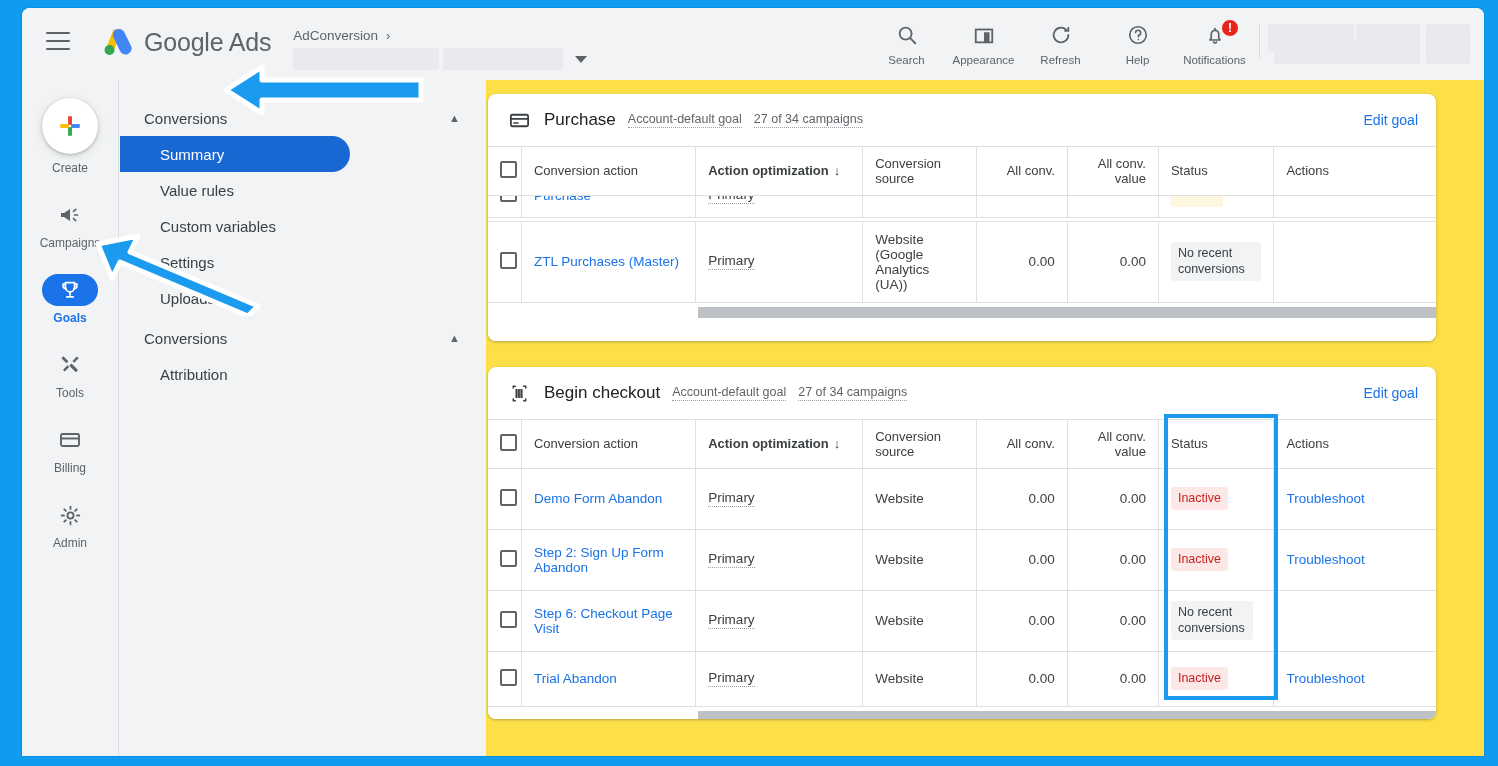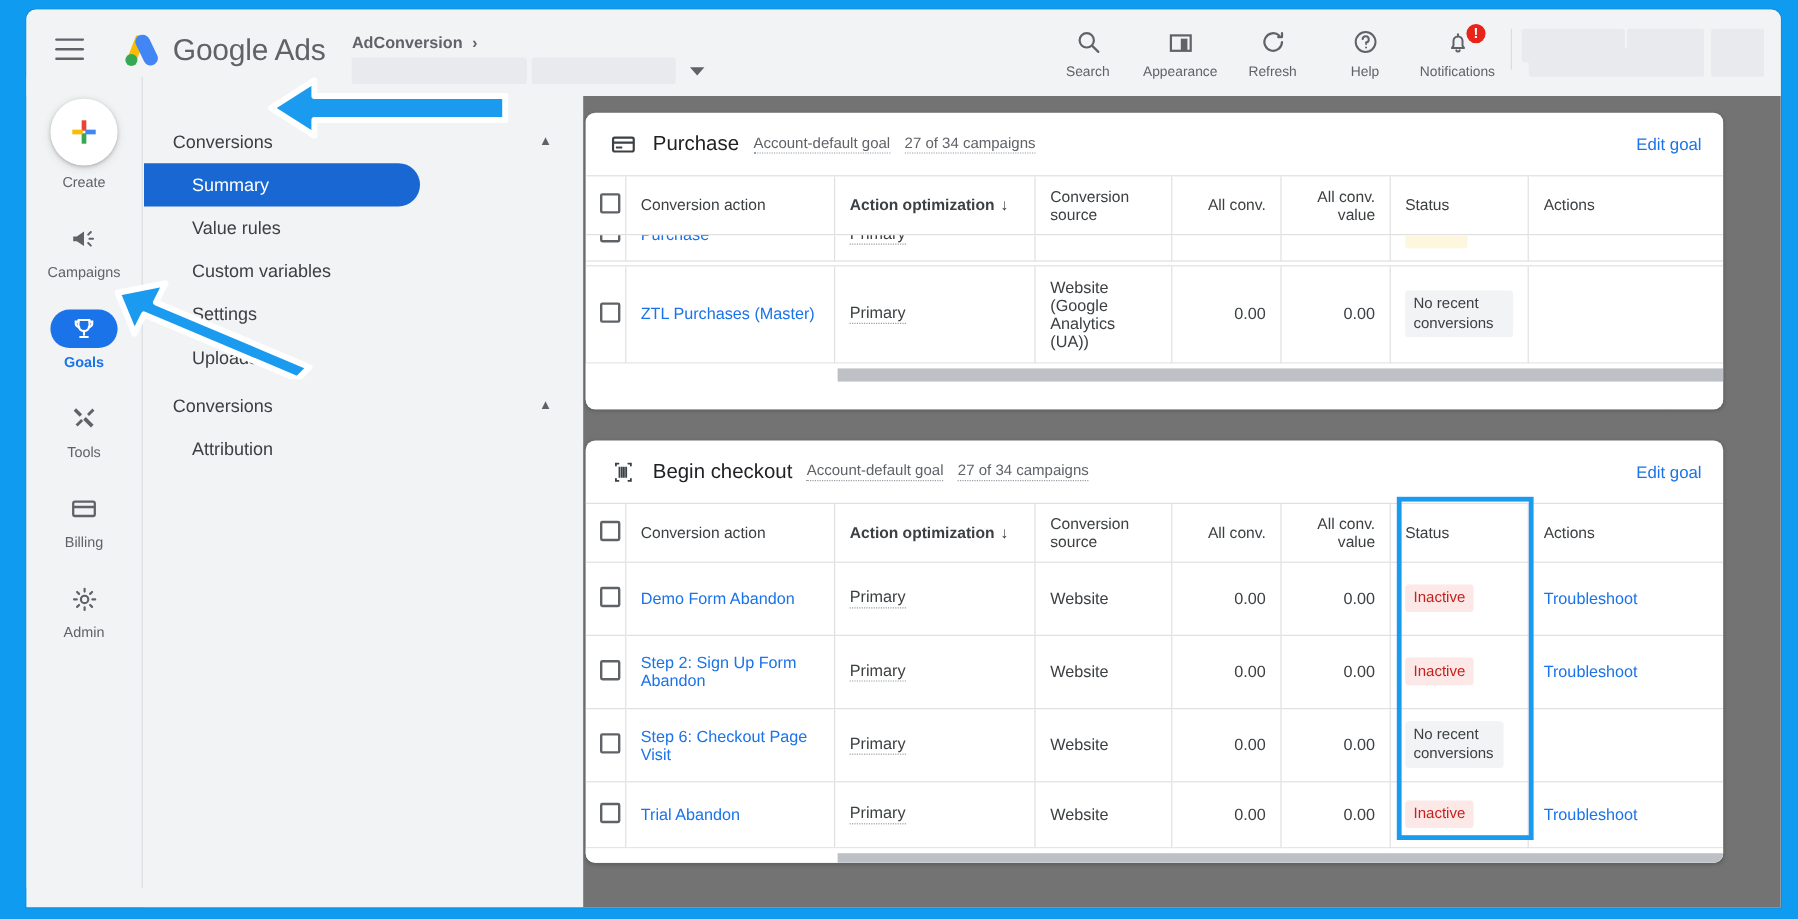--- a/index.html
+++ b/index.html
@@ -39,21 +39,21 @@
   }
   .hamburger i { display:block; height: 2px; background: #5f6368; border-radius: 1px; }
 
   .logo-block { display: flex; align-items: center; margin: 18px 0 0 30px; }
   .gads-logo { width: 34px; height: 32px; position: relative; }
   .brand-text {
     font-size: 25px; color: #5f6368; margin-left: 10px;
     letter-spacing: -0.2px; white-space: nowrap;
     font-family: "Liberation Sans", sans-serif;
   }
-  .acct-block { margin: 20px 0 0 22px; font-weight: bold; }
+  .acct-block { margin: 20px 0 0 22px; }
   .acct-row { display: flex; align-items: center; }
   .acct-name { font-size: 13.5px; color: #5f6368; }
   .acct-chev { margin-left: 8px; color: #5f6368; font-size: 13px; }
   .acct-bars { display: flex; align-items: center; margin-top: 5px; }
   .bar-ph { height: 22px; background: #e8eaed; border-radius: 2px; }
   .bar-ph.a { width: 146px; }
   .bar-ph.b { width: 120px; margin-left: 4px; }
   .caret-dn {
     width: 0; height: 0; margin-left: 12px;
     border-left: 6px solid transparent; border-right: 6px solid transparent;
@@ -75,21 +75,21 @@
     width: 18px; height: 18px; border-radius: 50%;
     background: #e8241a; color: #fff; font-size: 12px; font-weight: bold;
     display:flex; align-items:center; justify-content:center;
     border: 1.5px solid #f1f3f4;
   }
   .tb-divider { width:1px; height:34px; background:#dadce0; margin: 2px 8px 0 6px; }
   .redact { background:#e8eaed; border-radius:2px; }
 
   
   .rail {
-    position: absolute; left: 0; top: 56px;
+    position: absolute; left: 0; top: 72px;
     width: 97px; height: 676px;
     background: #f1f3f4;
     border-right: 1px solid #dadce0;
     padding-top: 18px;
   }
   .create-btn {
     width: 56px; height: 56px; margin: 0 auto;
     border-radius: 50%; background: #fff;
     box-shadow: 0 1px 3px rgba(60,64,67,0.3), 0 2px 8px rgba(60,64,67,0.15);
     display:flex; align-items:center; justify-content:center; cursor:pointer;
@@ -124,21 +124,21 @@
   }
   .nav-item.selected {
     background: #1967d2; color:#fff;
     border-radius: 0 18px 18px 0; width: 230px; font-weight: normal;
   }
 
   
   .main {
     position: absolute; left: 464px; top: 72px;
     width: 998px; height: 676px;
-    background: #737373;
+    background: #fde047;
     padding: 14px 48px 0 2px;
   }
   .card {
     background: #fff; border-radius: 8px;
     box-shadow: 0 1px 2px rgba(60,64,67,0.25), 0 1px 3px 1px rgba(60,64,67,0.1);
     overflow: hidden; position: relative;
   }
   .card-head {
     height: 53px; display:flex; align-items:center;
     padding: 0 18px 0 20px; border-bottom: 1px solid #e0e0e0;

